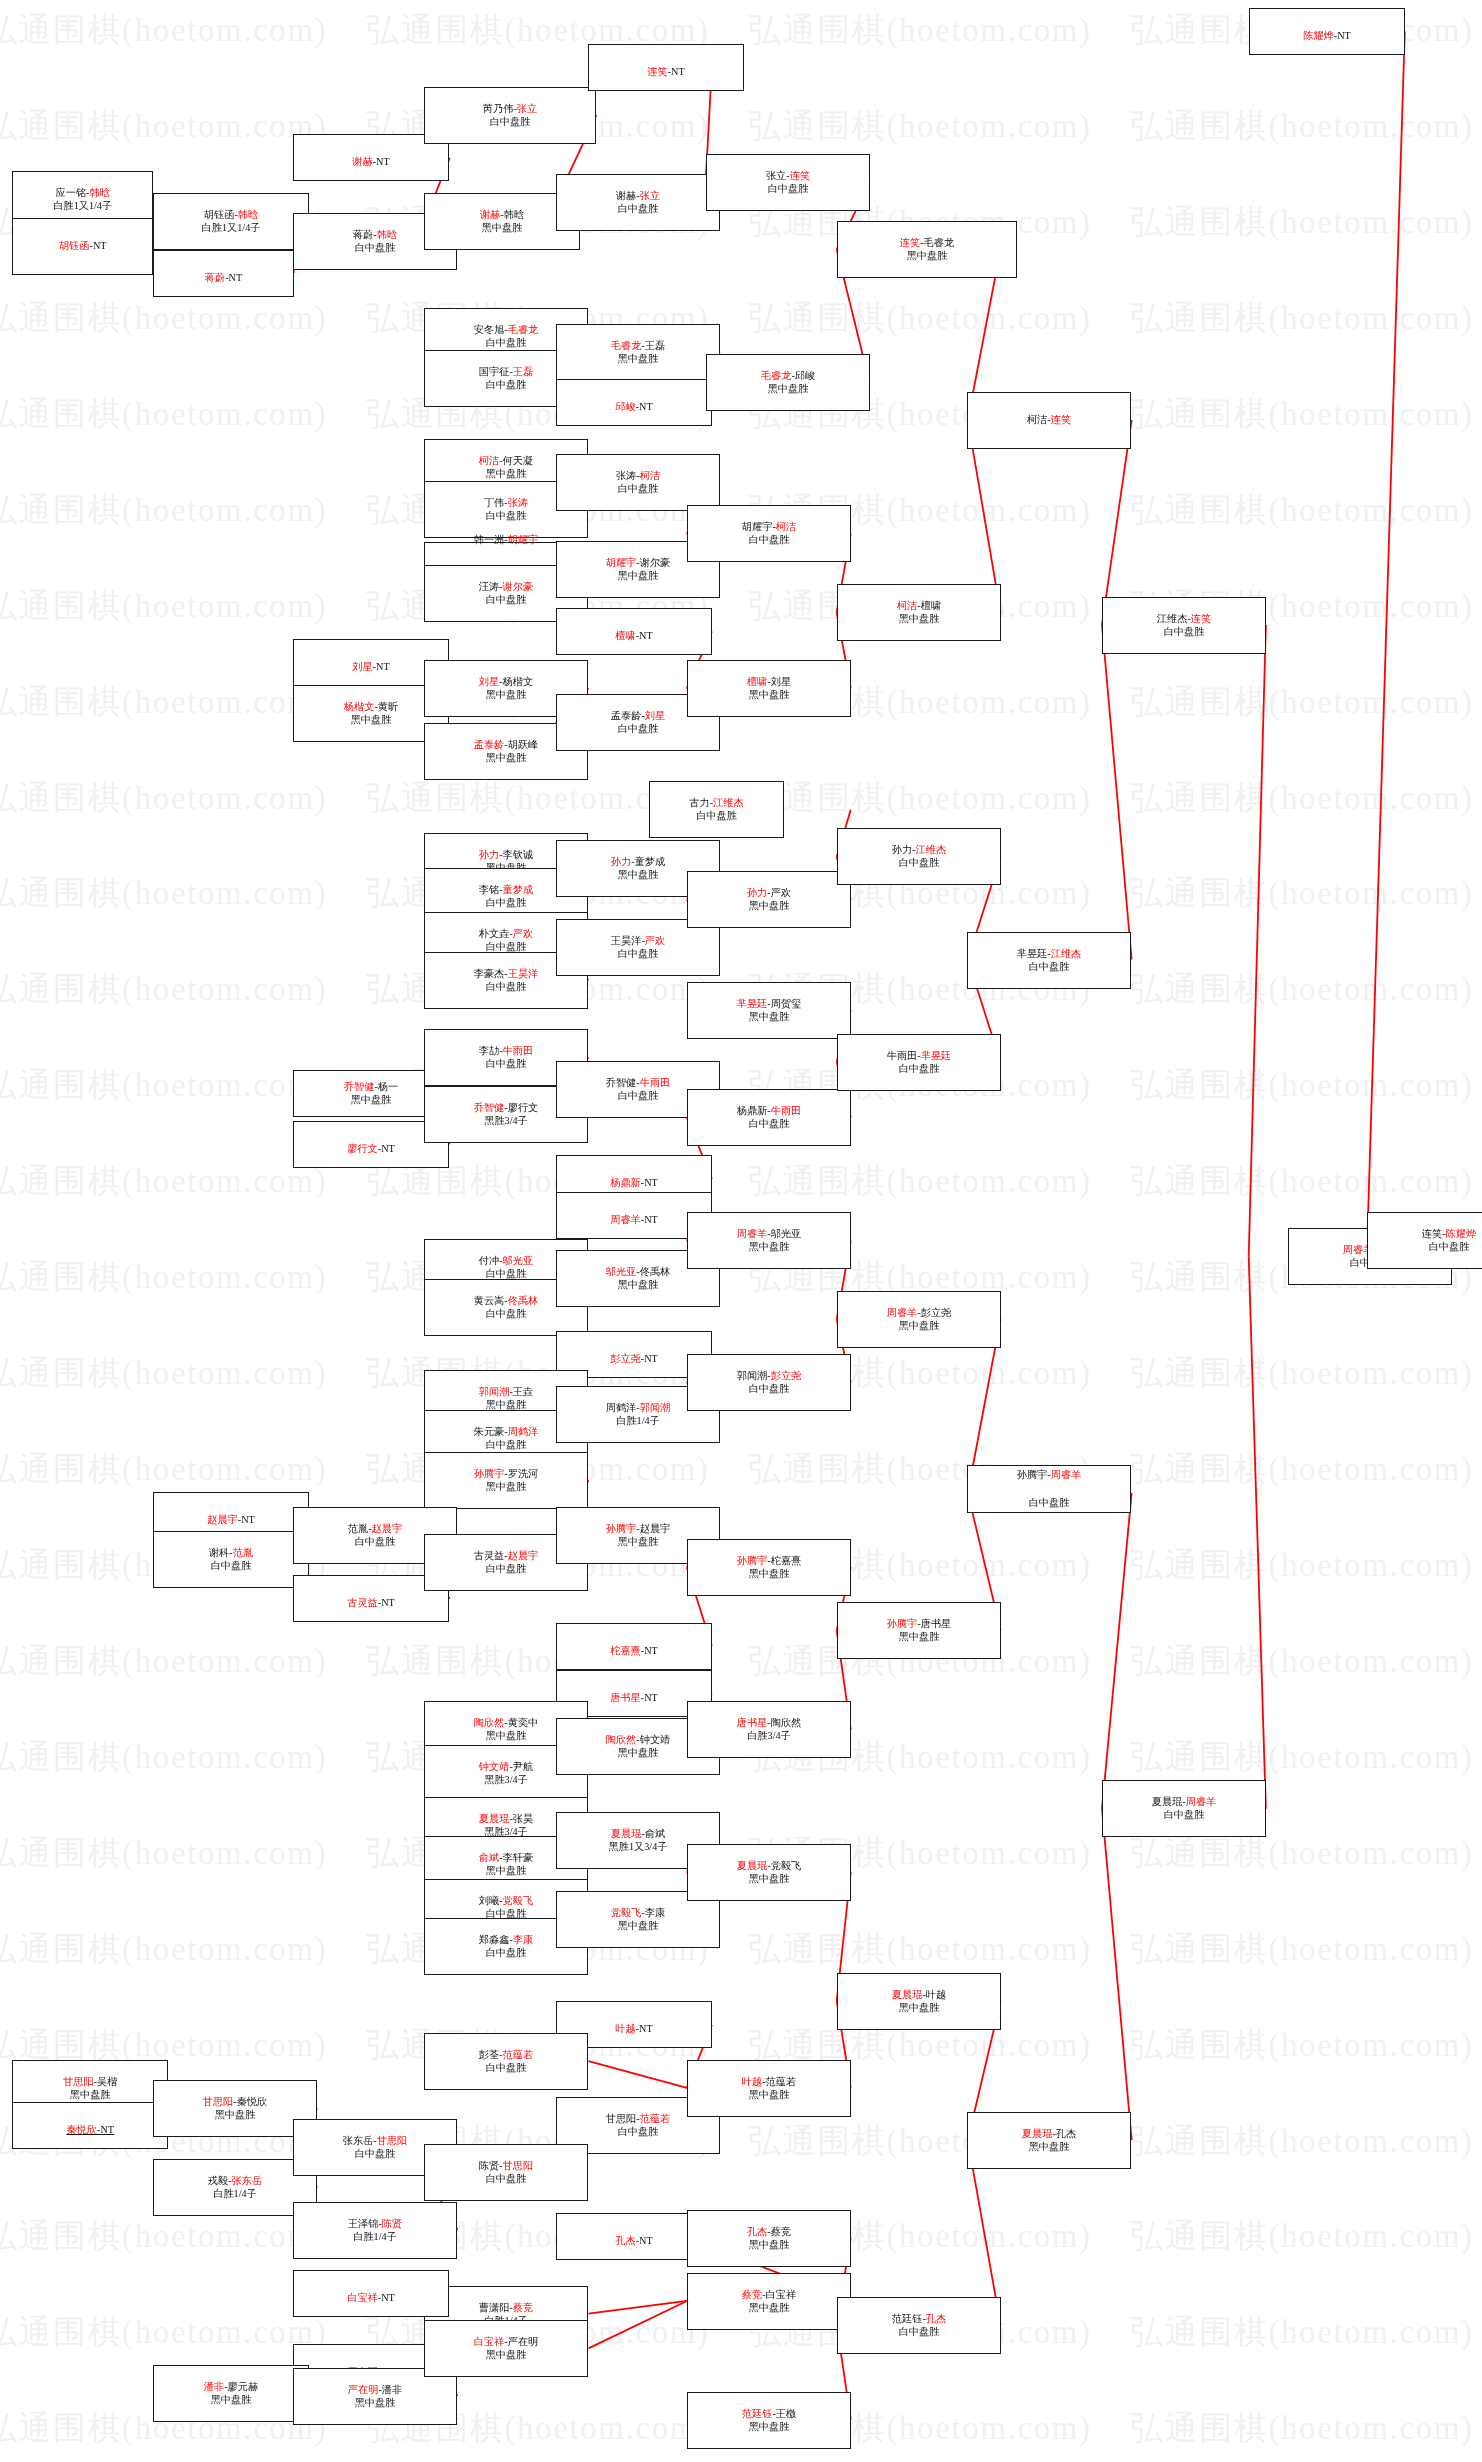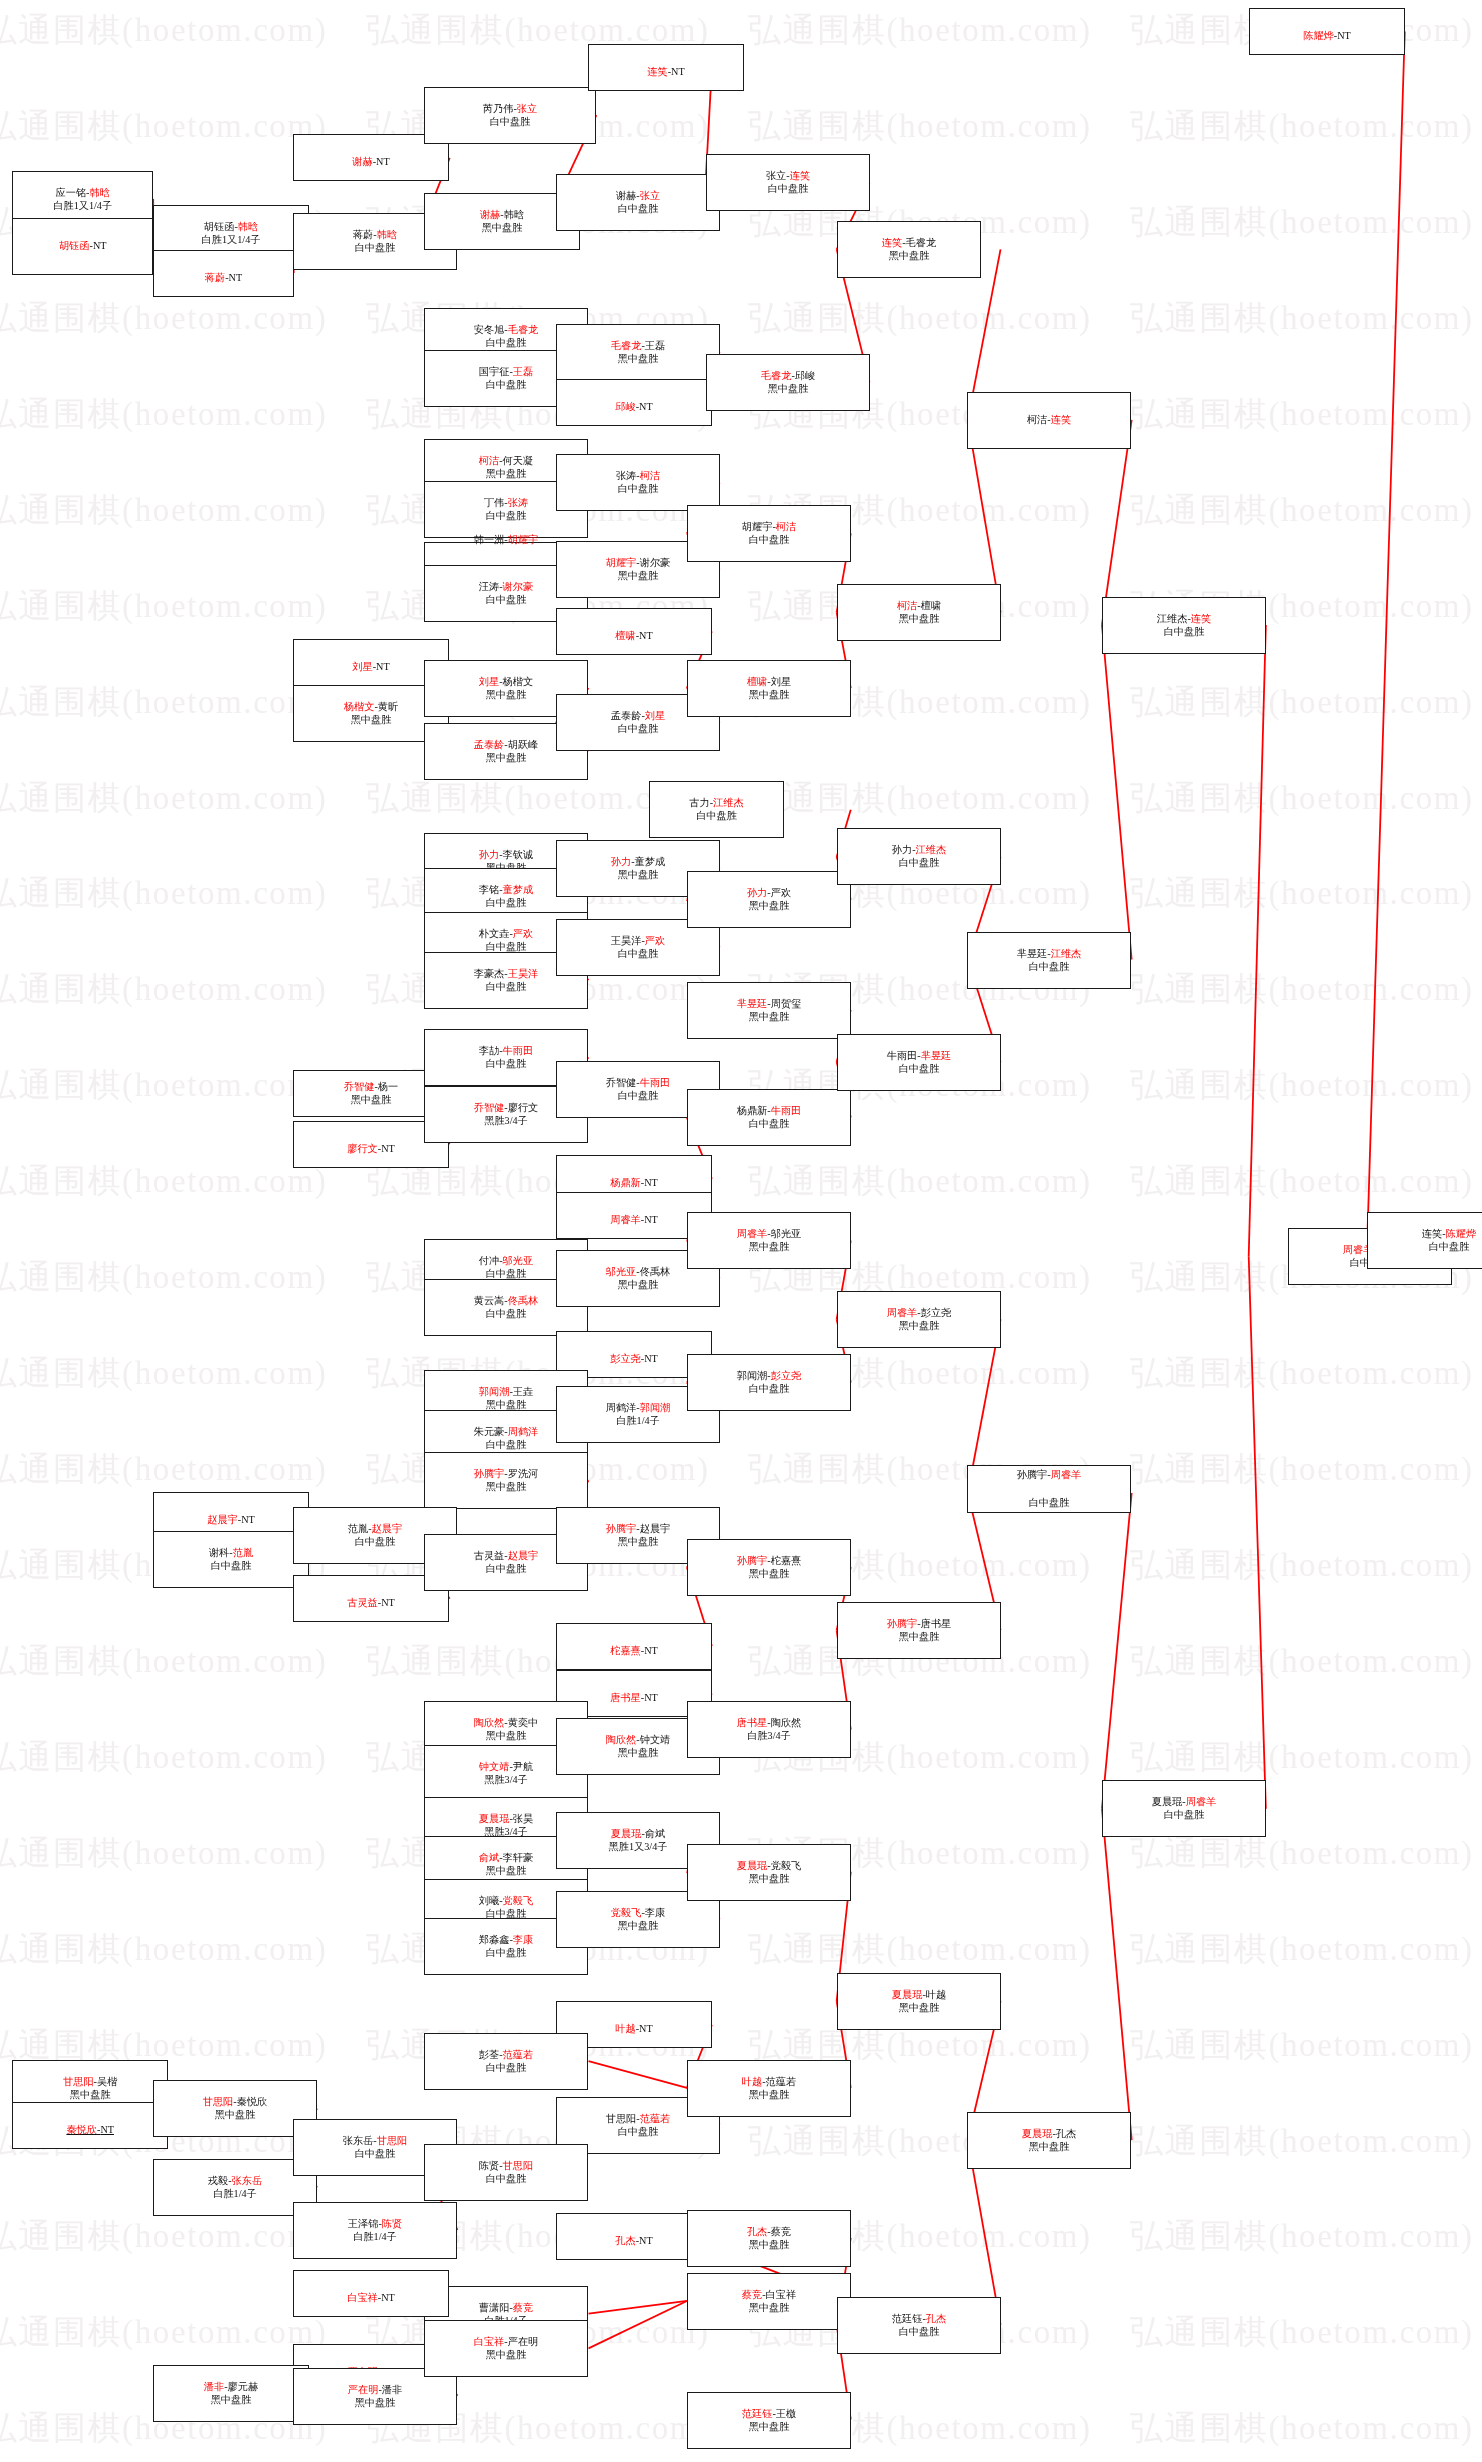--- a/index.html
+++ b/index.html
@@ -271,21 +271,21 @@
       <path d="M 1728.0 38.8 L 1681.9 1526.2" stroke="#ff0000" stroke-width="2.2" fill="none"></path>
     </svg>
   <div id="boxes">
       <div class="box" style="left: 12.2px; top: 171px; width: 141px; height: 57px;">
         <div class="ln"><span class="k">应一铭</span><span class="k">-</span><span class="r">韩晗</span></div>
         <div class="ln k">白胜1又1/4子</div>
       </div>
       <div class="box single" style="left: 12.2px; top: 218px; width: 141px; height: 57px;">
         <div class="ln"><span class="r">胡钰函</span><span class="k">-</span><span class="k">NT</span></div>
       </div>
-      <div class="box" style="left: 153px; top: 193px; width: 156px; height: 57px; margin-top: 12px;">
+      <div class="box" style="left: 153px; top: 193px; width: 156px; height: 57px;">
         <div class="ln"><span class="k">胡钰函</span><span class="k">-</span><span class="r">韩晗</span></div>
         <div class="ln k">白胜1又1/4子</div>
       </div>
       <div class="box single" style="left: 153px; top: 250px; width: 141px; height: 47px;">
         <div class="ln"><span class="r">蒋蔚</span><span class="k">-</span><span class="k">NT</span></div>
       </div>
       <div class="box" style="left: 293px; top: 213px; width: 164px; height: 57px;">
         <div class="ln"><span class="k">蒋蔚</span><span class="k">-</span><span class="r">韩晗</span></div>
         <div class="ln k">白中盘胜</div>
       </div>
@@ -323,21 +323,21 @@
         <div class="ln"><span class="r">毛睿龙</span><span class="k">-</span><span class="k">王磊</span></div>
         <div class="ln k">黑中盘胜</div>
       </div>
       <div class="box single" style="left: 556px; top: 379px; width: 156px; height: 47px;">
         <div class="ln"><span class="r">邱峻</span><span class="k">-</span><span class="k">NT</span></div>
       </div>
       <div class="box" style="left: 706px; top: 354px; width: 164px; height: 57px;">
         <div class="ln"><span class="r">毛睿龙</span><span class="k">-</span><span class="k">邱峻</span></div>
         <div class="ln k">黑中盘胜</div>
       </div>
-      <div class="box" style="left: 837px; top: 221px; width: 144px; height: 57px; text-align: center;">
+      <div class="box" style="left: 837px; top: 221px; width: 180px; height: 57px; text-align: center;">
         <div class="ln"><span class="r">连笑</span><span class="k">-</span><span class="k">毛睿龙</span></div>
         <div class="ln k">黑中盘胜</div>
       </div>
       <div class="box" style="left: 424px; top: 439px; width: 164px; height: 57px;">
         <div class="ln"><span class="r">柯洁</span><span class="k">-</span><span class="k">何天凝</span></div>
         <div class="ln k">黑中盘胜</div>
       </div>
       <div class="box" style="left: 424px; top: 481px; width: 164px; height: 57px;">
         <div class="ln"><span class="k">丁伟</span><span class="k">-</span><span class="r">张涛</span></div>
         <div class="ln k">白中盘胜</div>

